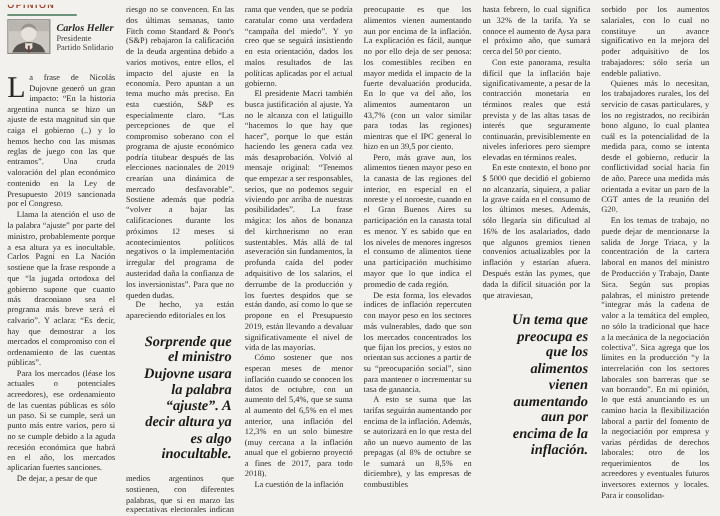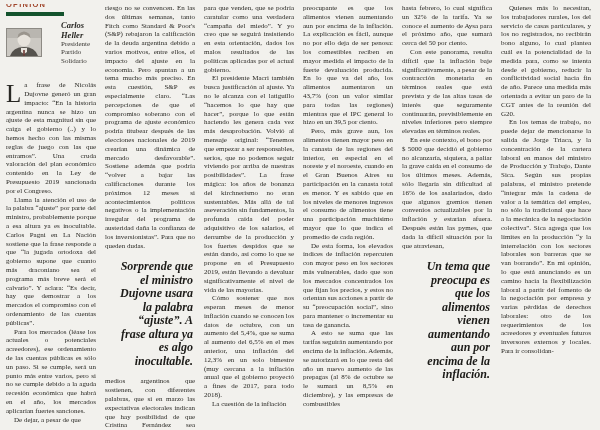--- a/index.html
+++ b/index.html
@@ -15,24 +15,24 @@
   .col p{margin:0;}
   .col p.ind{text-indent:8px;}
   .dropcap{float:left;font-size:25px;line-height:21px;padding:2px 3px 0 0;}
   .pullquote{
     font-weight:bold;font-style:italic;font-size:12px;line-height:13.5px;
     text-align:right;padding:10px 2px 9px 14px;color:#1c1b18;
   }
   .section-tag{
     font-family:"Liberation Sans","DejaVu Sans",sans-serif;
     color:#a0452b;font-weight:bold;font-size:7.5px;letter-spacing:1.2px;
-    margin:-3px 0 3px 0;padding-bottom:2px;border-bottom:4px solid #14532d;
+    margin:-3px 0 3px 0;padding-bottom:2px;border-bottom:1px solid #14532d;
     width:58px;white-space:nowrap;overflow:hidden;
   }
-  .byline{display:flex;gap:19px;margin:2px 0 16px 0;align-items:center;}
+  .byline{display:flex;gap:5px;margin:2px 0 16px 0;align-items:flex-end;}
   .photo{flex:0 0 auto;width:34px;height:27px;border:1px solid #8d8a84;
          background:#d9d6d0;overflow:hidden;}
   .byline-text{padding-top:1px;}
   .author{font-weight:bold;font-style:italic;font-size:8.5px;line-height:10px;}
   .role,.org{font-size:7px;line-height:8.5px;color:#3a3834;}
 </style>
 </head>
 <body>
 
 <div class="page">
@@ -58,43 +58,45 @@
       </div>
     </div>
     <p><span class="dropcap">L</span><span>a frase de Nicolás Dujovne generó un gran impacto: “En la historia argentina nunca se hizo un ajuste de esta magnitud sin que caiga el gobierno (..) y lo hemos hecho con las mismas reglas de juego con las que entramos”. Una cruda valoración del plan económico contenido en la Ley de Presupuesto 2019 sancionada por el Congreso.</span></p>
     <p class="ind">Llama la atención el uso de la palabra “ajuste” por parte del ministro, probablemente porque a esa altura ya es inocultable. Carlos Pagni en La Nación sostiene que la frase responde a que “la jugada ortodoxa del gobierno supone que cuanto más draconiano sea el programa más breve será el calvario”. Y aclara: “Es decir, hay que demostrar a los mercados el compromiso con el ordenamiento de las cuentas públicas”.</p>
     <p class="ind">Para los mercados (léase los actuales o potenciales acreedores), ese ordenamiento de las cuentas públicas es sólo un paso. Si se cumple, será un punto más entre varios, pero si no se cumple debido a la aguda recesión económica que habrá en el año, los mercados aplicarían fuertes sanciones.</p>
     <p class="ind">De dejar, a pesar de que</p>
   </div>
 
   <div class="col">
     <p>riesgo no se convencen. En las dos últimas semanas, tanto Fitch como Standard &amp; Poor's (S&amp;P) rebajaron la calificación de la deuda argentina debido a varios motivos, entre ellos, el impacto del ajuste en la economía. Pero apuntan a un tema mucho más preciso. En esta cuestión, S&amp;P es especialmente claro. “Las percepciones de que el compromiso soberano con el programa de ajuste económico podría titubear después de las elecciones nacionales de 2019 crearían una dinámica de mercado desfavorable”. Sostiene además que podría “volver a bajar las calificaciones durante los próximos 12 meses si acontecimientos políticos negativos o la implementación irregular del programa de austeridad daña la confianza de los inversionistas”. Para que no queden dudas.</p>
-    <div class="pullquote">Sorprende que el ministro Dujovne usara la palabra “ajuste”. A frase altura ya es algo inocultable.</div>
+    <p class="ind">De hecho, ya están apareciendo editoriales en los</p>
+    <div class="pullquote">Sorprende que el ministro Dujovne usara la palabra “ajuste”. A decir altura ya es algo inocultable.</div>
     <p>medios argentinos que sostienen, con diferentes palabras, que si en marzo las expectativas electorales indican que hay posibilidad de que Cristina Fernández sea presidenta, lo más pro-</p>
   </div>
 
   <div class="col">
-    <p>para que venden, que se podría caratular como una verdadera “campaña del miedo”. Y yo creo que se seguirá insistiendo en esta orientación, dados los malos resultados de las políticas aplicadas por el actual gobierno.</p>
+    <p>rama que venden, que se podría caratular como una verdadera “campaña del miedo”. Y yo creo que se seguirá insistiendo en esta orientación, dados los malos resultados de las políticas aplicadas por el actual gobierno.</p>
     <p class="ind">El presidente Macri también busca justificación al ajuste. Ya no le alcanza con el latiguillo “hacemos lo que hay que hacer”, porque lo que están haciendo les genera cada vez más desaprobación. Volvió al mensaje original: “Tenemos que empezar a ser responsables, serios, que no podemos seguir viviendo por arriba de nuestras posibilidades”. La frase mágica: los años de bonanza del kirchnerismo no eran sustentables. Más allá de tal aseveración sin fundamentos, la profunda caída del poder adquisitivo de los salarios, el derrumbe de la producción y los fuertes despidos que se están dando, así como lo que se propone en el Presupuesto 2019, están llevando a devaluar significativamente el nivel de vida de las mayorías.</p>
     <p class="ind">Cómo sostener que nos esperan meses de menor inflación cuando se conocen los datos de octubre, con un aumento del 5,4%, que se suma al aumento del 6,5% en el mes anterior, una inflación del 12,3% en un solo bimestre (muy cercana a la inflación anual que el gobierno proyectó a fines de 2017, para todo 2018).</p>
     <p class="ind">La cuestión de la inflación</p>
   </div>
 
   <div class="col">
     <p>preocupante es que los alimentos vienen aumentando aun por encima de la inflación. La explicación es fácil, aunque no por ello deja de ser penosa: los comestibles reciben en mayor medida el impacto de la fuerte devaluación producida. En lo que va del año, los alimentos aumentaron un 43,7% (con un valor similar para todas las regiones) mientras que el IPC general lo hizo en un 39,5 por ciento.</p>
     <p class="ind">Pero, más grave aun, los alimentos tienen mayor peso en la canasta de las regiones del interior, en especial en el noreste y el noroeste, cuando en el Gran Buenos Aires su participación en la canasta total es menor. Y es sabido que en los niveles de menores ingresos el consumo de alimentos tiene una participación muchísimo mayor que lo que indica el promedio de cada región.</p>
     <p class="ind">De esta forma, los elevados índices de inflación repercuten con mayor peso en los sectores más vulnerables, dado que son los mercados concentrados los que fijan los precios, y estos no orientan sus acciones a partir de su “preocupación social”, sino para mantener o incrementar su tasa de ganancia.</p>
     <p class="ind">A esto se suma que las tarifas seguirán aumentando por encima de la inflación. Además, se autorizará en lo que resta del año un nuevo aumento de las prepagas (al 8% de octubre se le sumará un 8,5% en diciembre), y las empresas de combustibles</p>
   </div>
 
   <div class="col">
     <p>hasta febrero, lo cual significa un 32% de la tarifa. Ya se conoce el aumento de Aysa para el próximo año, que sumará cerca del 50 por ciento.</p>
     <p class="ind">Con este panorama, resulta difícil que la inflación baje significativamente, a pesar de la contracción monetaria en términos reales que está prevista y de las altas tasas de interés que seguramente continuarán, previsiblemente en niveles inferiores pero siempre elevadas en términos reales.</p>
     <p class="ind">En este contexto, el bono por $ 5000 que decidió el gobierno no alcanzaría, siquiera, a paliar la grave caída en el consumo de los últimos meses. Además, sólo llegaría sin dificultad al 16% de los asalariados, dado que algunos gremios tienen convenios actualizables por la inflación y estarían afuera. Después están las pymes, que dada la difícil situación por la que atraviesan,</p>
     <div class="pullquote">Un tema que preocupa es que los alimentos vienen aumentando aun por encima de la inflación.</div>
   </div>
 
   <div class="col">
+    <p>sorbido por los aumentos salariales, con lo cual no constituye un avance significativo en la mejora del poder adquisitivo de los trabajadores: sólo sería un endeble paliativo.</p>
     <p class="ind">Quienes más lo necesitan, los trabajadores rurales, los del servicio de casas particulares, y los no registrados, no recibirán bono alguno, lo cual plantea cuál es la potencialidad de la medida para, como se intenta desde el gobierno, reducir la conflictividad social hacia fin de año. Parece una medida más orientada a evitar un paro de la CGT antes de la reunión del G20.</p>
     <p class="ind">En los temas de trabajo, no puede dejar de mencionarse la salida de Jorge Triaca, y la concentración de la cartera laboral en manos del ministro de Producción y Trabajo, Dante Sica. Según sus propias palabras, el ministro pretende “integrar más la cadena de valor a la temática del empleo, no sólo la tradicional que hace a la mecánica de la negociación colectiva”. Sica agrega que los límites en la producción “y la interrelación con los sectores laborales son barreras que se van borrando”. En mi opinión, lo que está anunciando es un camino hacia la flexibilización laboral a partir del fomento de la negociación por empresa y varias pérdidas de derechos laborales: otro de los requerimientos de los acreedores y eventuales futuros inversores externos y locales. Para ir consolidan-</p>
   </div>
 
 </div>
 
 </body></html>

